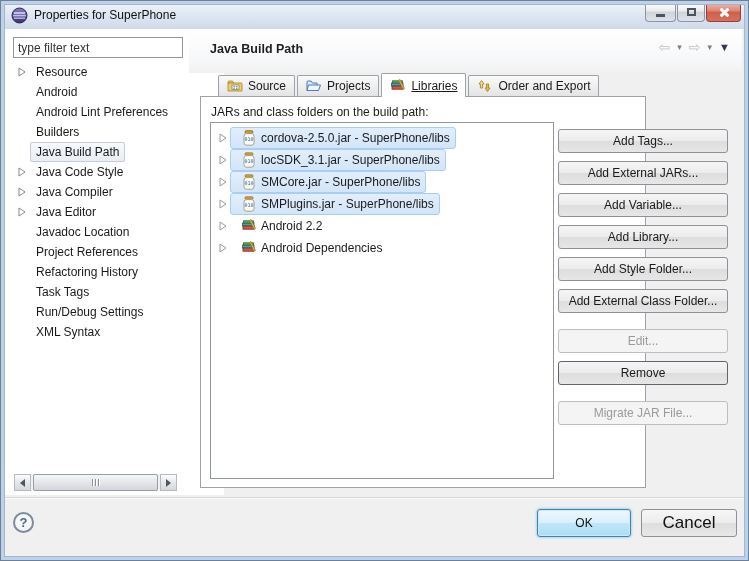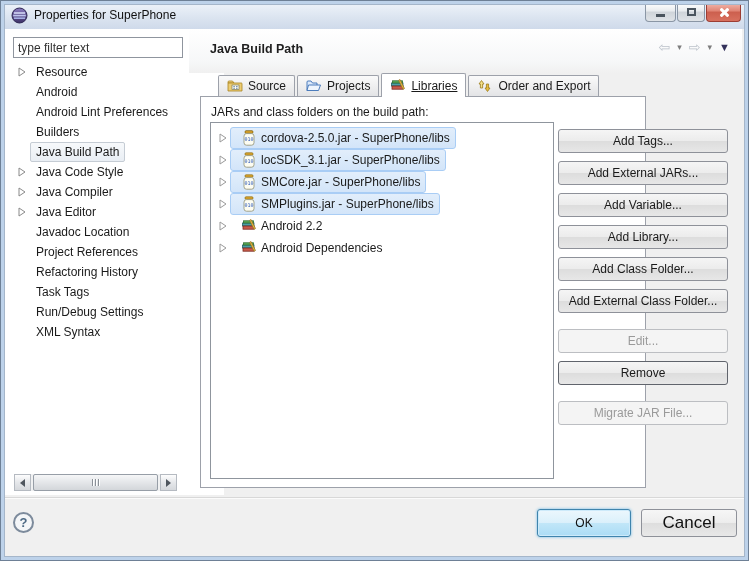--- a/index.html
+++ b/index.html
@@ -366,21 +366,21 @@
           </svg>
           <span>Android Dependencies</span>
         </span>
       </div>
     </div>
 
     <div class="pbtn" style="top:32px">Add Tags...</div>
     <div class="pbtn" style="top:64px">Add External JARs...</div>
     <div class="pbtn" style="top:96px">Add Variable...</div>
     <div class="pbtn" style="top:128px">Add Library...</div>
-    <div class="pbtn" style="top:160px">Add Class Folder...</div>
+    <div class="pbtn" style="top:160px">Add Style Folder...</div>
     <div class="pbtn" style="top:192px">Add External Class Folder...</div>
     <div class="pbtn disabled" style="top:232px">Edit...</div>
     <div class="pbtn strong" style="top:264px">Remove</div>
     <div class="pbtn disabled" style="top:304px">Migrate JAR File...</div>
   </div>
 
   <div class="footer-sep"></div>
   <div class="help-btn">
       <span>?</span>
     </div>

